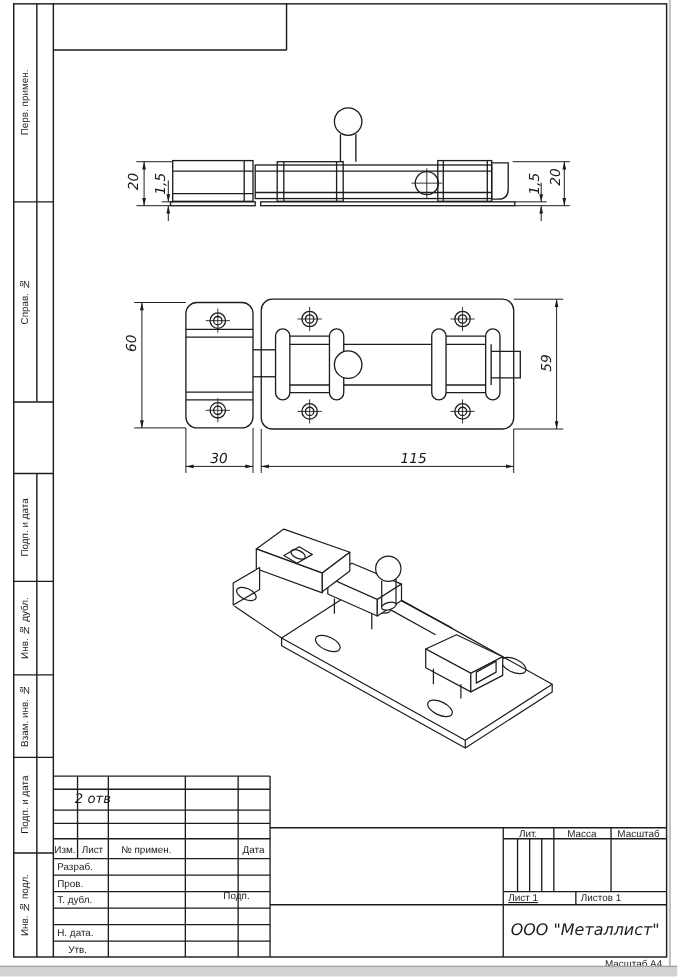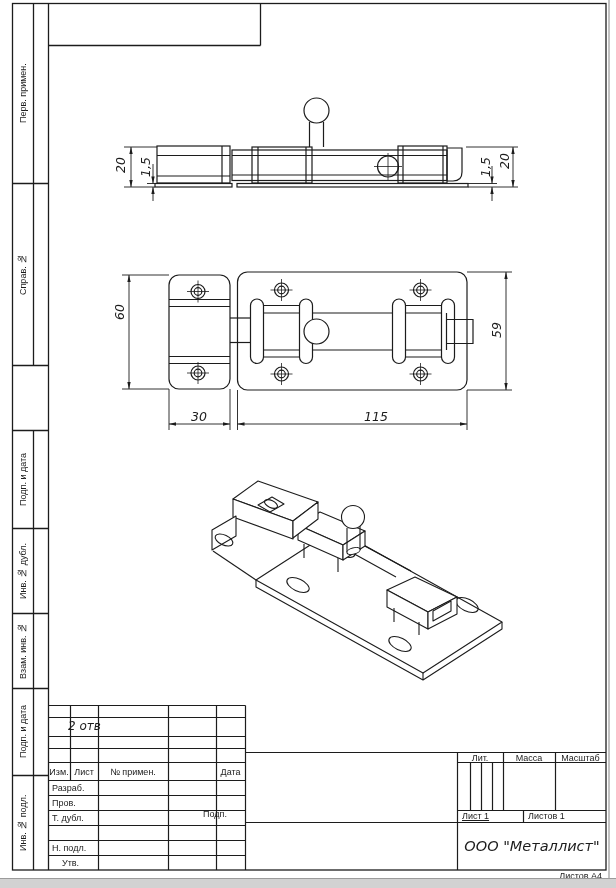--- a/index.html
+++ b/index.html
@@ -292,29 +292,29 @@
   <div class="txt" style="left:48px;top:764px;width:22px;height:15px;">Изм.</div>
   <div class="txt" style="left:70px;top:764px;width:28px;height:15px;">Лист</div>
   <div class="txt" style="left:98px;top:764px;width:70px;height:15px;">№ примен.</div>
   <div class="txt" style="left:168px;top:806px;width:48px;height:15px;margin-left:23px;">Подп.</div>
   <div class="txt" style="left:216px;top:764px;width:29px;height:15px;">Дата</div>
 
   <div class="txt left" style="left:49px;top:780px;width:49px;height:15px;">Разраб.</div>
   <div class="txt left" style="left:49px;top:795px;width:49px;height:15px;">Пров.</div>
   <div class="txt left" style="left:49px;top:810px;width:49px;height:15px;">Т. дубл.</div>
   <div class="txt left" style="left:49px;top:825px;width:49px;height:15px;"></div>
-  <div class="txt left" style="left:49px;top:840px;width:49px;height:15px;">Н. подл.</div>
+  <div class="txt left" style="left:49px;top:840px;width:49px;height:15px;">Н. дата.</div>
   <div class="txt left" style="left:49px;top:855px;width:49px;height:15px;padding-left:13px;">Утв.</div>
 
 
   <div class="txt" style="left:457px;top:752px;width:46px;height:11px;">Лит.</div>
   <div class="txt" style="left:503px;top:752px;width:52px;height:11px;">Масса</div>
   <div class="txt" style="left:555px;top:752px;width:51px;height:11px;">Масштаб</div>
   <div class="txt left" style="left:459px;top:810px;width:62px;height:12px;text-decoration:underline;">Лист 1</div>
   <div class="txt left" style="left:525px;top:810px;width:78px;height:12px;">Листов 1</div>
 
   <div class="company">ООО "Металлист"</div>
 
-  <div class="format">Листов А4</div>
+  <div class="format">Масштаб А4</div>
 
   <div class="rightedge"></div>
   <div class="graybar"></div>
 </div>
 
 </body></html>

